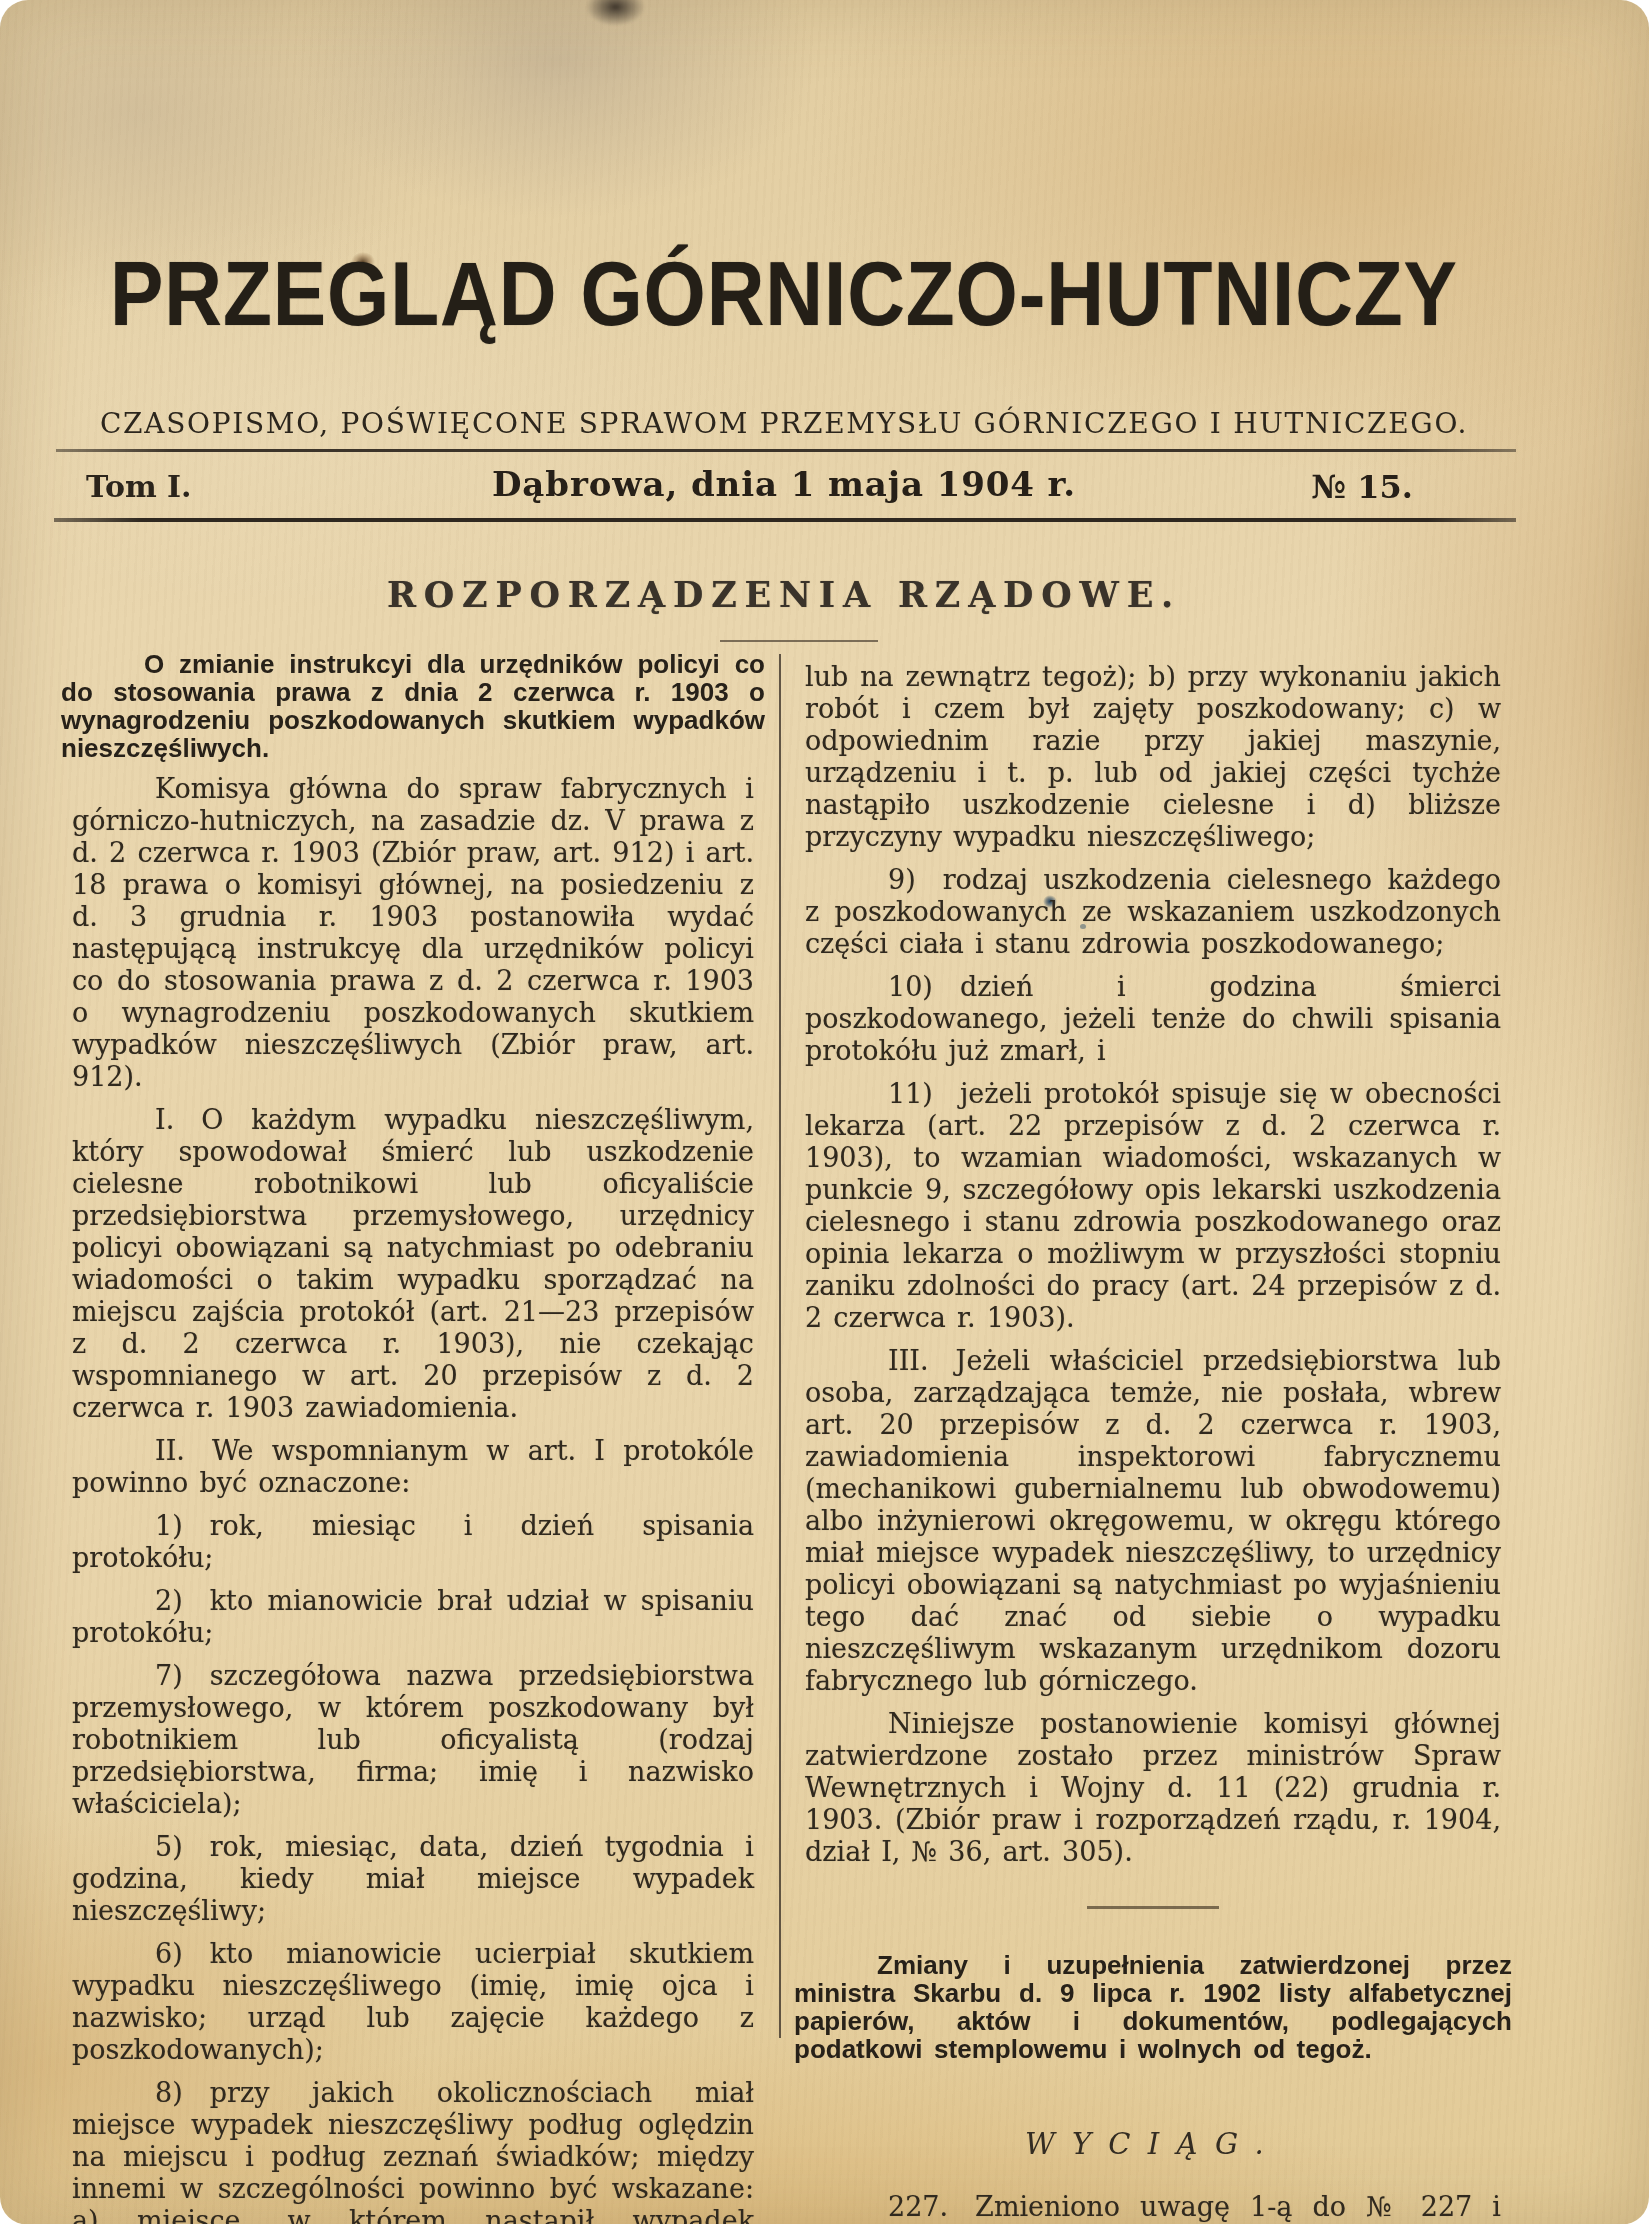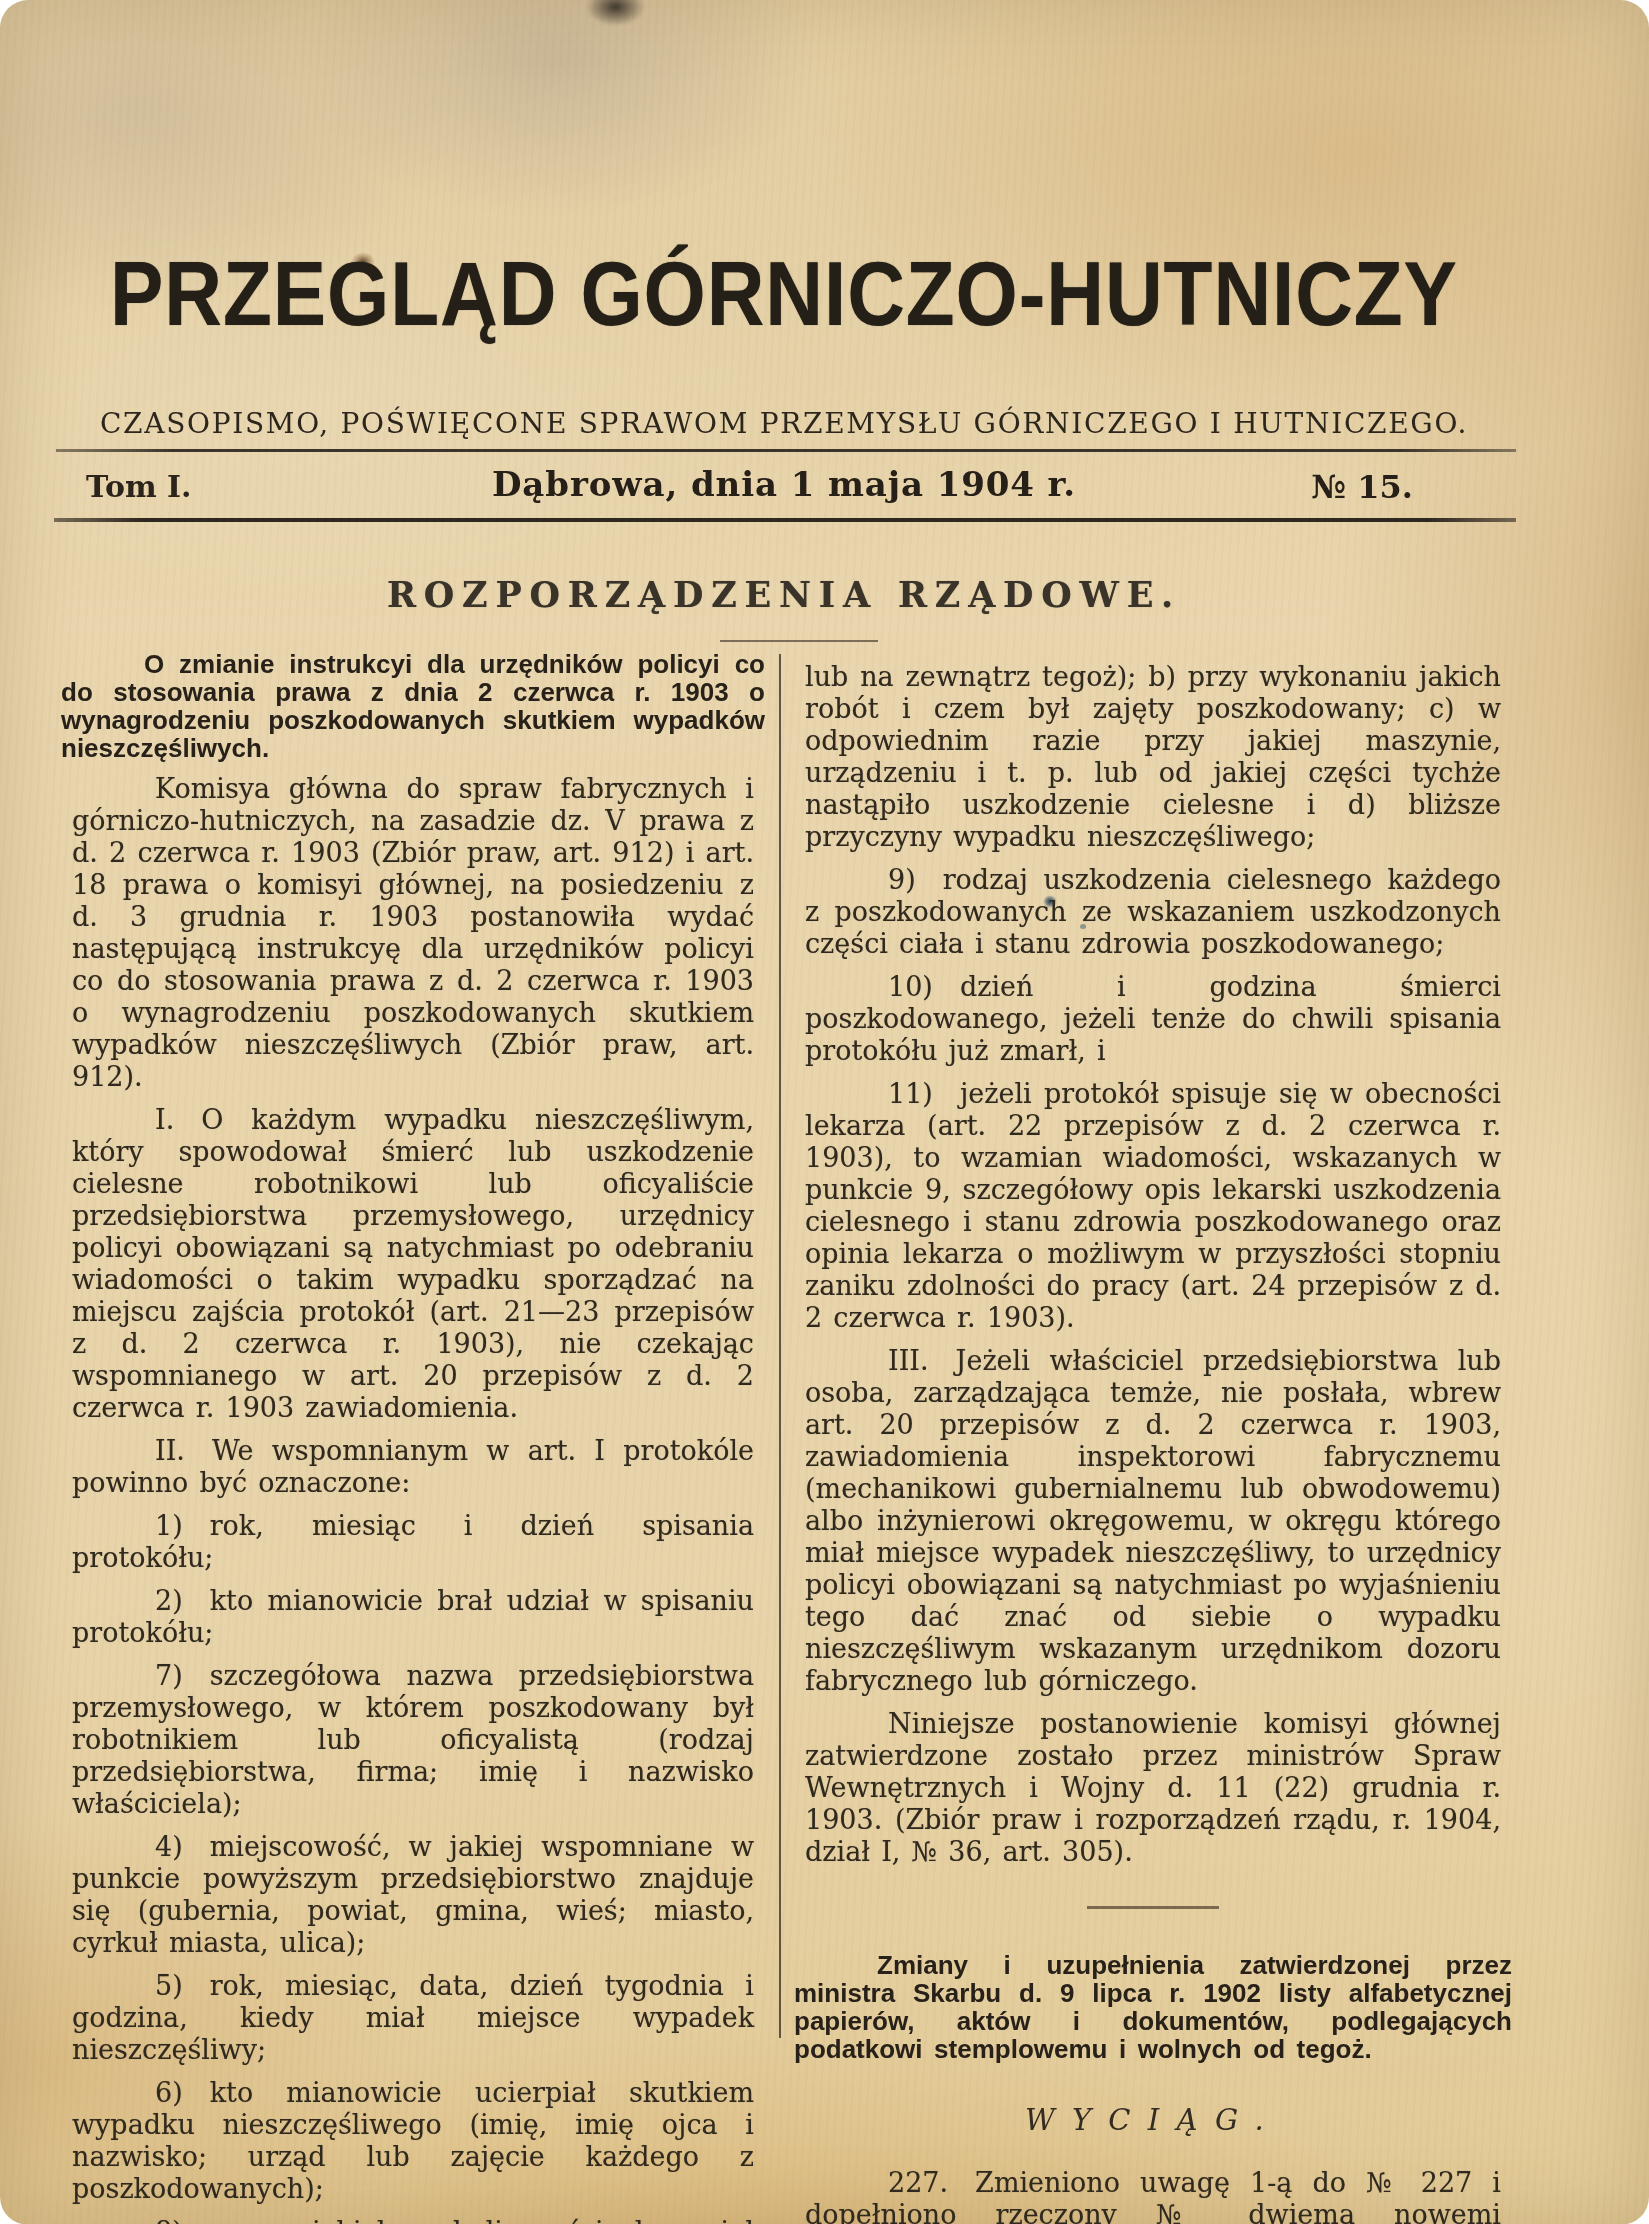--- a/index.html
+++ b/index.html
@@ -121,21 +121,21 @@
     font-family: "Liberation Sans", sans-serif; font-weight: bold;
     font-size: 26px; line-height: 28px;
     text-align: justify; text-indent: 83px;
     word-spacing: 4.3px; color: #272119;
   }
 
   .mid-rule {
     width: 132px; height: 2.6px; margin: 38px auto 42px auto;
     background: rgba(95,80,58,0.8);
   }
-  p.decree { margin-bottom: 40px; }
+  p.decree { margin-bottom: 64px; }
 
   .extract-heading {
     margin: 0 0 30px 0; text-align: center;
     font-style: italic; font-weight: normal;
     font-size: 29px; letter-spacing: 17.4px; color: #332c22;
   }
 </style>
 </head>
 <body>
 
@@ -163,21 +163,20 @@
   <div class="heading-rule"></div>
 
   <div class="col col-left">
     <p class="lead-bold">O zmianie instrukcyi dla urzędników policyi co do stosowania prawa z dnia 2 czerwca r. 1903 o wynagrodzeniu poszkodowanych skutkiem wypadków nieszczęśliwych.</p>
     <p class="body">Komisya główna do spraw fabrycznych i górniczo-hutniczych, na zasadzie dz. V prawa z d. 2 czerwca r. 1903 (Zbiór praw, art. 912) i art. 18 prawa o komisyi głównej, na posiedzeniu z d. 3 grudnia r. 1903 postanowiła wydać następującą instrukcyę dla urzędników policyi co do stosowania prawa z d. 2 czerwca r. 1903 o wynagrodzeniu poszkodowanych skutkiem wypadków nieszczęśliwych (Zbiór praw, art. 912).</p>
     <p class="body">I. O każdym wypadku nieszczęśliwym, który spowodował śmierć lub uszkodzenie cielesne robotnikowi lub oficyaliście przedsiębiorstwa przemysłowego, urzędnicy policyi obowiązani są natychmiast po odebraniu wiadomości o takim wypadku sporządzać na miejscu zajścia protokół (art. 21—23 przepisów z d. 2 czerwca r. 1903), nie czekając wspomnianego w art. 20 przepisów z d. 2 czerwca r. 1903 zawiadomienia.</p>
     <p class="body">II. We wspomnianym w art. I protokóle powinno być oznaczone:</p>
     <p class="body">1) rok, miesiąc i dzień spisania protokółu;</p>
     <p class="body">2) kto mianowicie brał udział w spisaniu protokółu;</p>
     <p class="body">7) szczegółowa nazwa przedsiębiorstwa przemysłowego, w którem poszkodowany był robotnikiem lub oficyalistą (rodzaj przedsiębiorstwa, firma; imię i nazwisko właściciela);</p>
-    <p class="body">4) miejscowość, w jakiej wspomniane w punkcie powyższym przedsiębiorstwo znajduje się (gubernia, powiat, gmina, wieś; miasto, cyrkuł miasta, ulica);</p>
     <p class="body">5) rok, miesiąc, data, dzień tygodnia i godzina, kiedy miał miejsce wypadek nieszczęśliwy;</p>
     <p class="body">6) kto mianowicie ucierpiał skutkiem wypadku nieszczęśliwego (imię, imię ojca i nazwisko; urząd lub zajęcie każdego z poszkodowanych);</p>
     <p class="body">8) przy jakich okolicznościach miał miejsce wypadek nieszczęśliwy podług oględzin na miejscu i podług zeznań świadków; między innemi w szczególności powinno być wskazane: a) miejsce, w którem nastąpił wypadek nieszczęśliwy (w jakim oddziale lub pomieszczeniu przedsiębiorstwa</p>
   </div>
 
   <div class="col-divider"></div>
 
   <div class="col col-right">
     <p class="body noindent">lub na zewnątrz tegoż); b) przy wykonaniu jakich robót i czem był zajęty poszkodowany; c) w odpowiednim razie przy jakiej maszynie, urządzeniu i t. p. lub od jakiej części tychże nastąpiło uszkodzenie cielesne i d) bliższe przyczyny wypadku nieszczęśliwego;</p>
     <p class="body">9) rodzaj uszkodzenia cielesnego każdego z poszkodowanych ze wskazaniem uszkodzonych części ciała i stanu zdrowia poszkodowanego;</p>

